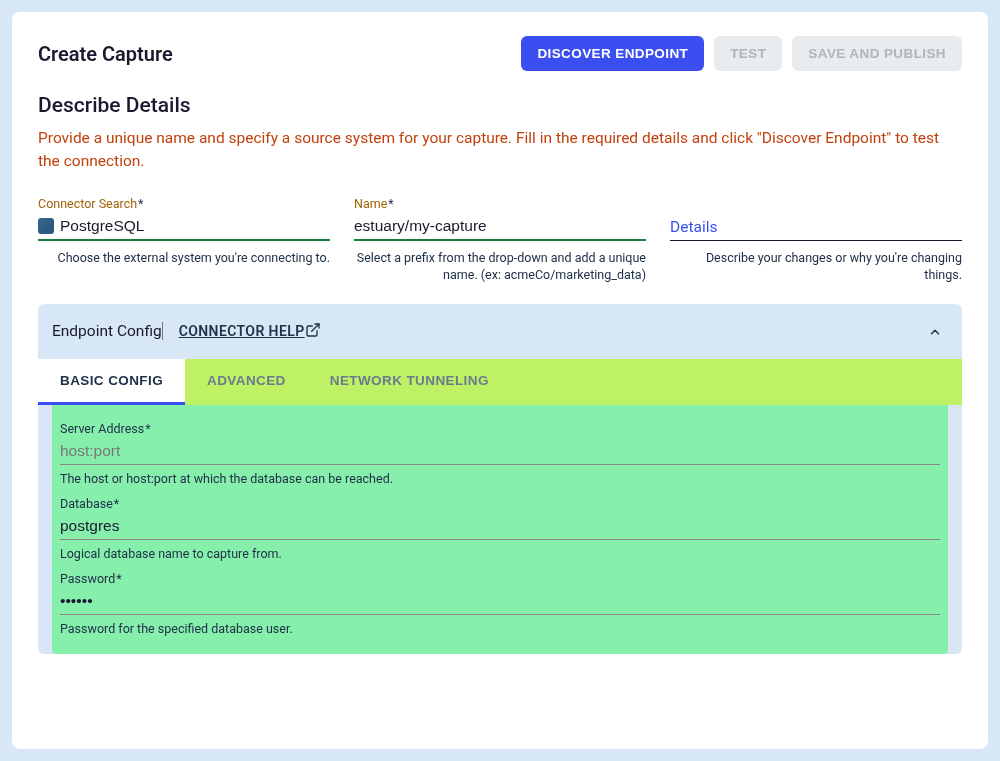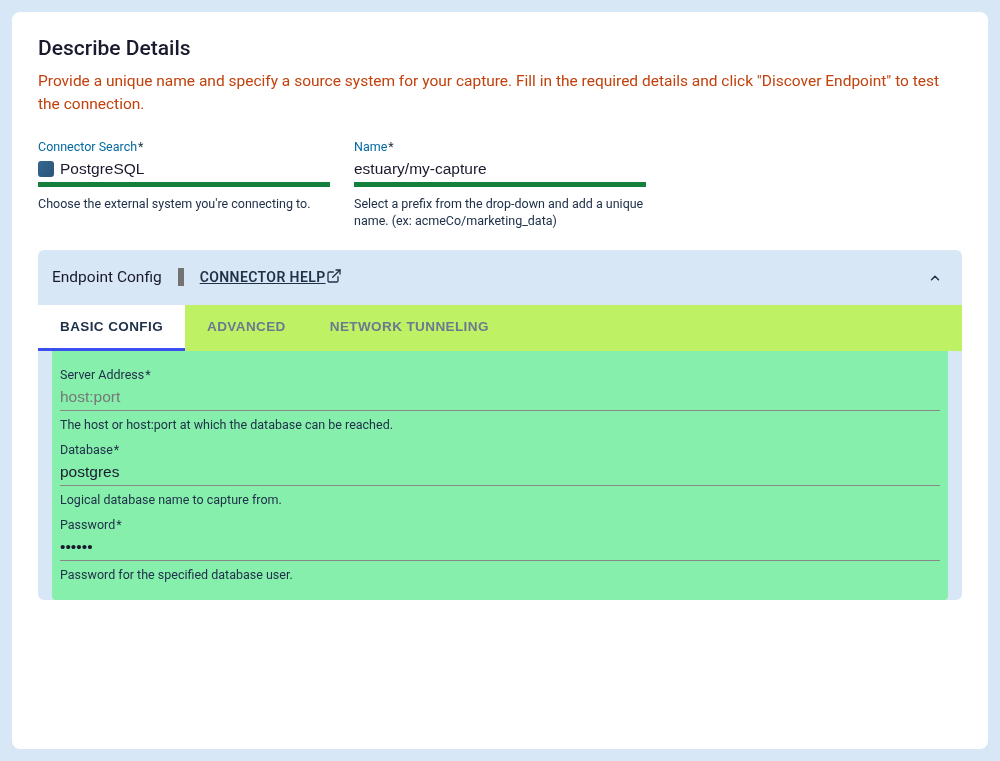--- a/index.html
+++ b/index.html
@@ -54,27 +54,27 @@
     margin-bottom: 22px;
   }
   .three-col {
     display: grid;
     grid-template-columns: 1fr 1fr 1fr;
     gap: 24px;
     margin-bottom: 20px;
   }
   .field-label {
     font-size: 12.5px;
-    color: #0369a1;
+    color: #a16207;
     margin-bottom: 6px;
     display: block;
   }
   .req::after { content: "*"; color: #20324a; margin-left: 1px; }
   .field-input-wrap {
-    border-bottom: 5px solid #15803d;
+    border-bottom: 2px solid #15803d;
     display: flex;
     align-items: center;
     gap: 6px;
     padding-bottom: 4px;
     min-height: 24px;
   }
   .field-input {
     border: none;
     outline: none;
     font-size: 15.5px;
@@ -88,20 +88,21 @@
     color: #3b4ff0;
     text-decoration: none;
     display: inline-block;
     padding-bottom: 4px;
   }
   .field-help {
     font-size: 12.5px;
     color: #20324a;
     margin-top: 8px;
     line-height: 1.4;
+    text-align: right;
   }
   .pg-icon {
     width: 16px; height: 16px;
     background: linear-gradient(135deg,#336791 0%, #2b5479 100%);
     border-radius: 3px;
     flex-shrink: 0;
     display: inline-block;
   }
 
   .config-panel {
@@ -109,22 +110,21 @@
     border-radius: 6px;
   }
   .config-header {
     display: flex;
     align-items: center;
     padding: 18px 20px 18px 14px;
   }
   .config-heading {
     font-size: 15.5px;
     color: #1a1a2e;
-    padding-right: 16px;
-    border-right: 6px solid #737373;
+    border-right: 1px solid #737373;
   }
   .connector-help {
     font-size: 14px;
     font-weight: 600;
     letter-spacing: 0.4px;
     color: #20324a;
     text-decoration: underline;
     margin-left: 16px;
     display: inline-flex;
     align-items: center;
@@ -187,20 +187,28 @@
     color: #20324a;
     margin-top: 6px;
   }
   .ext-icon svg { width: 16px; height: 16px; }
 </style>
 </head>
 <body>
 
 <div class="card">
 
+  <div class="header-row">
+    <div class="page-title">Create Capture</div>
+    <div class="btn-row">
+      <button class="btn btn-primary">DISCOVER ENDPOINT</button>
+      <button class="btn btn-disabled">TEST</button>
+      <button class="btn btn-disabled">SAVE AND PUBLISH</button>
+    </div>
+  </div>
 
   <div class="section-title">Describe Details</div>
   <div class="section-desc">Provide a unique name and specify a source system for your capture. Fill in the required details and click "Discover Endpoint" to test the connection.</div>
 
   <div class="three-col">
     <div>
       <label class="field-label req">Connector Search</label>
       <div class="field-input-wrap">
         <span class="pg-icon"></span>
         <input class="field-input" value="PostgreSQL" style="">
@@ -209,20 +217,27 @@
     </div>
 
     <div>
       <label class="field-label req">Name</label>
       <div class="field-input-wrap">
         <input class="field-input" value="estuary/my-capture" style="">
       </div>
       <div class="field-help">Select a prefix from the drop-down and add a unique name. (ex: acmeCo/marketing_data)</div>
     </div>
 
+    <div>
+      <label class="field-label" style="visibility:hidden">x</label>
+      <div style="border-bottom:1px solid #1a1a2e; min-height:24px;">
+        <a href="#" class="field-link">Details</a>
+      </div>
+      <div class="field-help">Describe your changes or why you're changing things.</div>
+    </div>
   </div>
 
   <div class="config-panel">
     <div class="config-header">
       <span class="config-heading">Endpoint Config</span>
       <a href="#" class="connector-help">
         <span>CONNECTOR HELP</span>
         <span class="ext-icon">
           <svg viewBox="0 0 24 24" fill="none" stroke="#20324a" stroke-width="2" stroke-linecap="round" stroke-linejoin="round">
               <path d="M18 13v6a2 2 0 0 1-2 2H5a2 2 0 0 1-2-2V8a2 2 0 0 1 2-2h6"></path>

